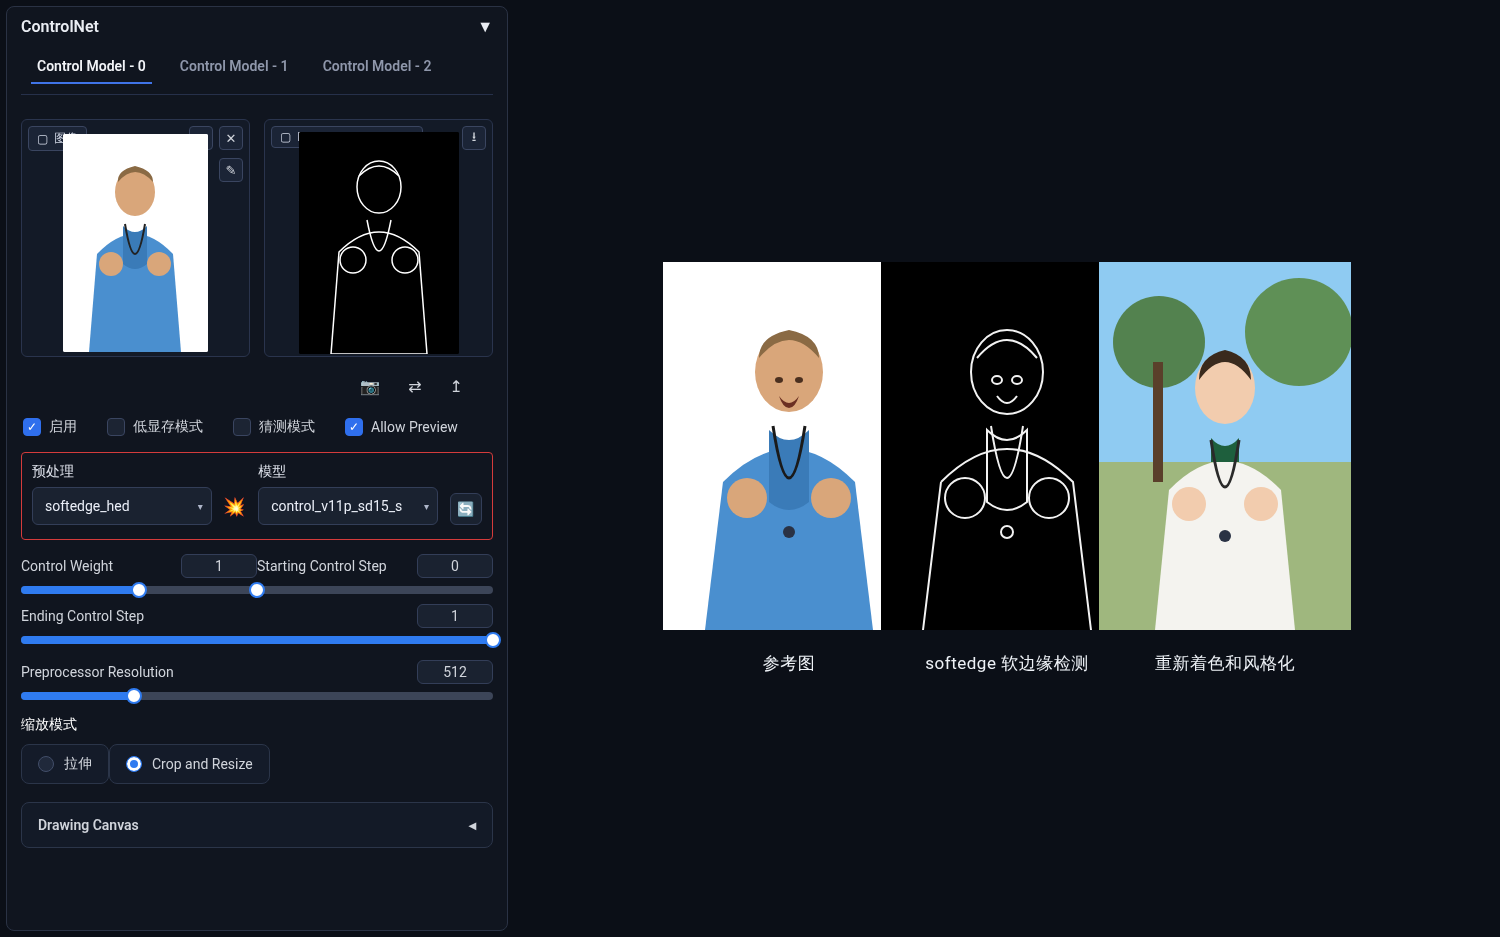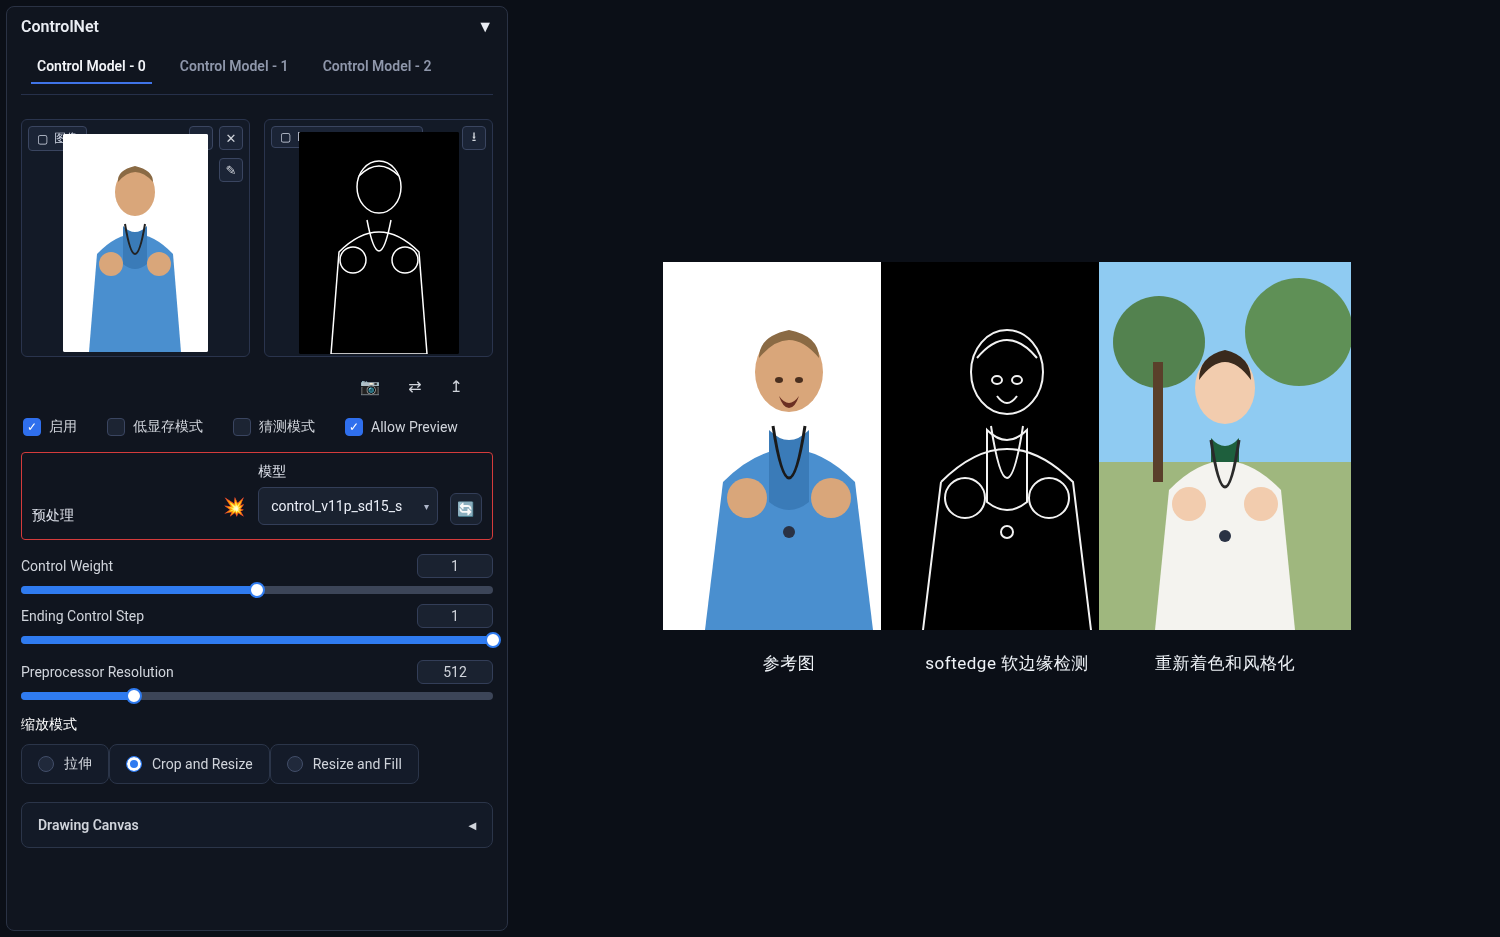--- a/index.html
+++ b/index.html
@@ -403,20 +403,21 @@
     </div>
     <div class="chk">
       <div class="box on">✓</div>
       <span>Allow Preview</span>
     </div>
   </div>
 
   <div class="red-box">
     <div class="field">
       <label>预处理</label>
+      <div class="select">softedge_hed</div>
     </div>
     <div class="emoji">💥</div>
     <div class="field">
       <label>模型</label>
       <div class="select">control_v11p_sd15_s</div>
     </div>
     <div class="refresh-btn">
       <span>🔄</span>
     </div>
   </div>
@@ -425,20 +426,30 @@
     <div class="slider-block">
       <div class="slider-head">
         <span>Control Weight</span>
         <span class="val">1</span>
       </div>
       <div class="track">
         <div class="fill" style="width:50%"></div>
         <div class="knob" style="left:50%"></div>
       </div>
     </div>
+    <div class="slider-block">
+      <div class="slider-head">
+        <span>Starting Control Step</span>
+        <span class="val">0</span>
+      </div>
+      <div class="track">
+        <div class="fill" style="width:0%"></div>
+        <div class="knob" style="left:0%"></div>
+      </div>
+    </div>
   </div>
 
   <div class="slider-block mb16">
     <div class="slider-head">
       <span>Ending Control Step</span>
       <span class="val">1</span>
     </div>
     <div class="track">
       <div class="fill" style="width:100%"></div>
       <div class="knob" style="left:100%"></div>
@@ -458,24 +469,20 @@
 
   <div class="section-label">缩放模式</div>
   <div class="radio-row">
     <div class="radio-btn">
       <div class="dot"></div>
       <span>拉伸</span>
     </div>
     <div class="radio-btn active">
       <div class="dot"></div>
       <span>Crop and Resize</span>
-    </div>
-    <div class="radio-btn">
-      <div class="dot"></div>
-      <span>Resize and Fill</span>
     </div>
   </div>
 
   <div class="drawing-canvas">
     <span>Drawing Canvas</span>
     <span>◂</span>
   </div>
 
 </div>
 

